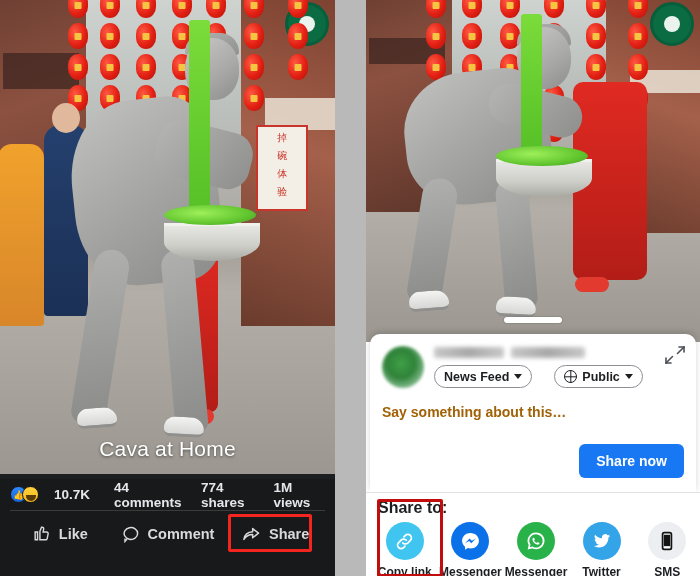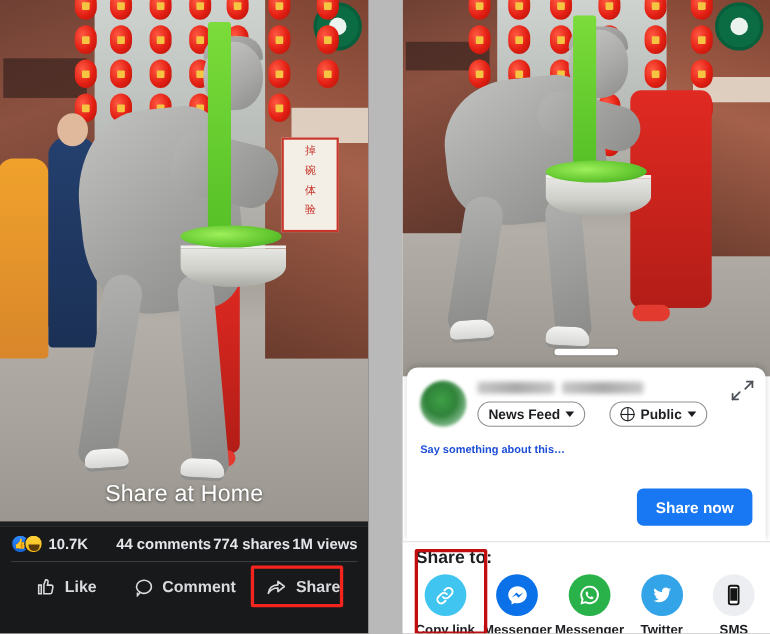--- a/index.html
+++ b/index.html
@@ -130,21 +130,21 @@
 
   .caption {
     position:absolute; left:0; right:0; bottom:18px; text-align:center;
     color:#fff; font-size:21px; letter-spacing:.2px;
     text-shadow: 0 1px 3px rgba(0,0,0,.55);
   }
   .vid-bottom-bar { position:absolute; left:0; right:0; bottom:0; height:5px; background:#1d1e1f; }
 
   
   .stats-row {
-    display:flex; align-items:center; gap:2px;
+    display:flex; align-items:center; gap:12px;
     height:31px; padding:0 10px; color:#e4e6eb; font-size:13.5px; font-weight:bold;
   }
   .react-pills { display:flex; align-items:center; }
   .pill { width:17px; height:17px; border-radius:50%; display:inline-block; position:relative;
           border:1.5px solid #18191a; }
   .pill.like { background: linear-gradient(180deg,#2e89ff,#1562d6); }
   .pill.like:after{
     content:"\1F44D"; position:absolute; left:50%; top:50%; transform:translate(-50%,-52%);
     font-size:9px; color:#fff; font-family:"DejaVu Sans", sans-serif;
   }
@@ -212,21 +212,21 @@
     width:0; height:0; border-left:4px solid transparent; border-right:4px solid transparent;
     border-top:5px solid #1c1e21; display:inline-block;
   }
   .globe {
     width:13px; height:13px; border-radius:50%; border:1.4px solid #1c1e21; position:relative;
     background:#fff; display:inline-block;
   }
   .globe:before{ content:""; position:absolute; left:50%; top:-1px; width:1.4px; height:13px; background:#1c1e21; transform:translateX(-50%); }
   .globe:after { content:""; position:absolute; top:50%; left:-1px; width:13px; height:1.4px; background:#1c1e21; transform:translateY(-50%); }
   .expand-btn { position:absolute; right:10px; top:10px; width:22px; height:22px; }
-  .say-text { margin:16px 0 0 12px; color:#1d4ed8; font-size:10px; font-weight:bold; }
+  .say-text { margin:16px 0 0 12px; color:#a16207; font-size:14px; font-weight:bold; }
   .share-now {
     position:absolute; right:12px; bottom:14px;
     background:#1877f2; color:#fff; font-size:14px; font-weight:bold;
     border:none; border-radius:6px; padding:9px 17px; cursor:pointer;
     font-family:"Liberation Sans", sans-serif;
   }
 
   .share-to {
     position:absolute; left:0; top:492px; width:334px; height:84px;
     background:#fff; border-top:1px solid #dfe1e5;
@@ -318,21 +318,21 @@
           <div class="p-leg-a"></div>
           <div class="p-leg-b"></div>
           <div class="shoe a"></div>
           <div class="shoe b"></div>
           <div class="green-stalk"></div>
           <div class="bowl"></div>
           <div class="greens"></div>
         </div>
       </div>
 
-      <div class="caption">Share at Home</div>
+      <div class="caption">Cava at Home</div>
       <div class="vid-bottom-bar"></div>
     </div>
 
     <div class="stats-row">
       <span class="react-pills">
         <span class="pill like"></span>
         <span class="pill haha"></span>
       </span>
       <span class="stat-num">10.7K</span>
       <span class="stat-grow"></span>

